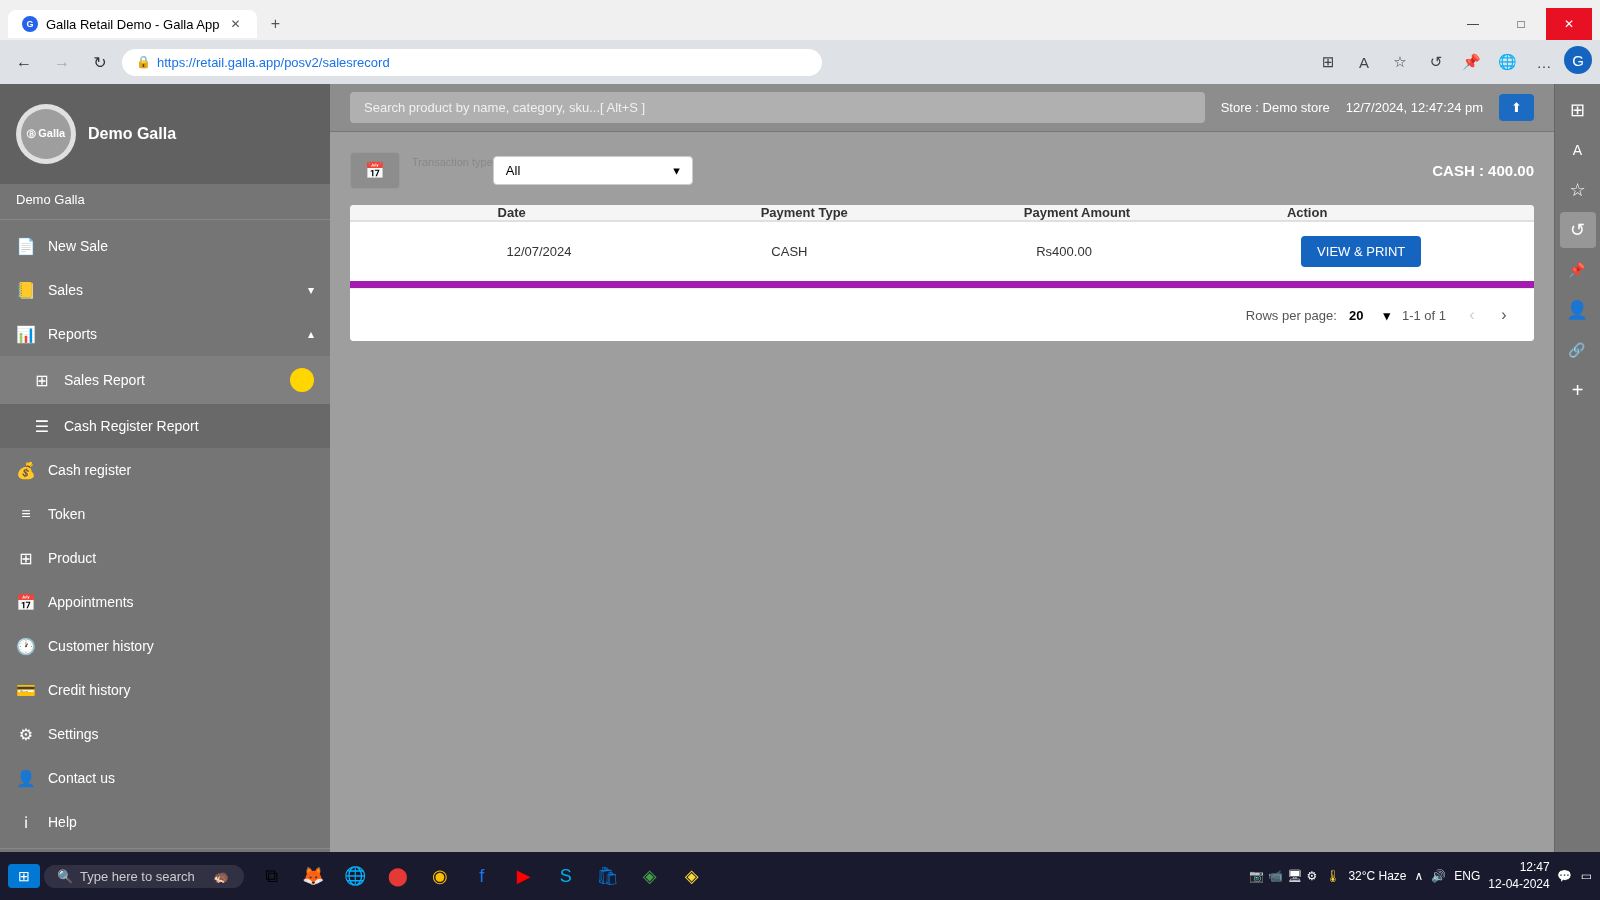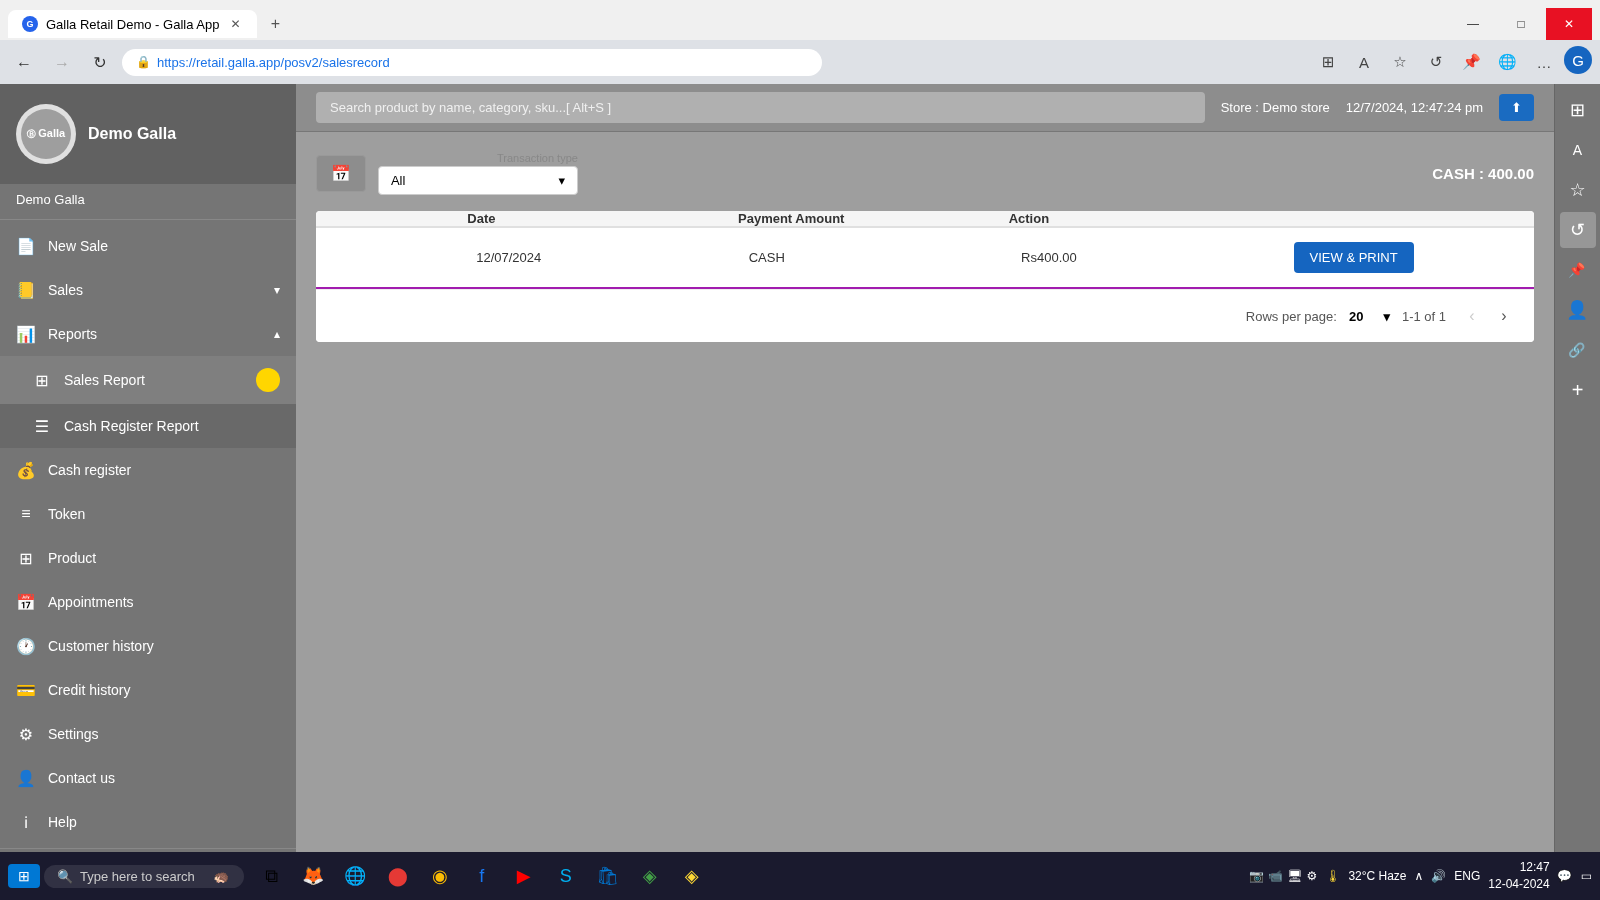--- a/index.html
+++ b/index.html
@@ -19,21 +19,21 @@
     .nav-btn { width: 32px; height: 32px; border-radius: 50%; display:flex; align-items:center; justify-content:center; cursor:pointer; font-size:16px; color:#333; }
     .address-bar { flex: 1; background: white; border-radius: 20px; padding: 6px 14px; font-size: 13px; color: #1a73e8; display:flex; align-items:center; gap: 6px; max-width: 700px; }
     .address-bar .lock-icon { font-size: 12px; color: #555; }
     .toolbar-actions { display: flex; gap: 4px; margin-left: auto; }
     .toolbar-icon-btn { width: 32px; height: 32px; display:flex; align-items:center; justify-content:center; border-radius:50%; cursor:pointer; font-size:15px; color:#444; }
 
     
     .app-container { display: flex; flex: 1; overflow: hidden; }
 
     
-    .sidebar { width: 296px; background: #757575; min-height: 100%; display: flex; flex-direction: column; overflow-y: auto; }
+    .sidebar { width: 330px; background: #757575; min-height: 100%; display: flex; flex-direction: column; overflow-y: auto; }
     .sidebar-header { background: #616161; padding: 20px 16px; display: flex; align-items: center; gap: 12px; }
     .sidebar-logo { width: 60px; height: 60px; border-radius: 50%; background: #e0e0e0; display: flex; align-items: center; justify-content: center; font-size: 11px; font-weight: bold; color: #333; overflow: hidden; }
     .sidebar-logo-inner { background: #9e9e9e; border-radius: 50%; width: 50px; height: 50px; display:flex; align-items:center; justify-content:center; color: white; font-weight: bold; font-size: 13px; }
     .sidebar-company { color: white; font-size: 16px; font-weight: 600; }
     .sidebar-username { color: white; font-size: 13px; padding: 8px 16px 12px; border-bottom: 1px solid #888; }
 
     .sidebar-nav { flex: 1; padding: 4px 0; }
     .nav-item { display: flex; align-items: center; padding: 12px 16px; cursor: pointer; color: white; font-size: 14px; gap: 12px; }
     .nav-item .nav-icon { width: 20px; height: 20px; display: flex; align-items: center; justify-content: center; flex-shrink: 0; font-size: 16px; }
     .nav-item .nav-label { flex: 1; }
@@ -70,21 +70,21 @@
     .calendar-icon { font-size: 16px; }
     .transaction-type-select { background: white; border: 1px solid #ccc; border-radius: 4px; padding: 6px 12px; min-width: 200px; display:flex; align-items:center; justify-content:space-between; cursor:pointer; font-size: 13px; }
     .select-label { font-size: 11px; color: #888; margin-bottom: 2px; }
 
     .cash-total { margin-left: auto; color: white; font-size: 15px; font-weight: 600; }
 
     
     .table-container { background: white; border-radius: 4px; overflow: hidden; }
     .table-header { display: grid; grid-template-columns: 2fr 2fr 2fr 2fr; background: #f5f5f5; border-bottom: 2px solid #e0e0e0; }
     .th { padding: 0 16px; font-weight: 600; font-size: 13px; color: #333; }
-    .table-row-el { display: grid; grid-template-columns: 2fr 2fr 2fr 2fr; border-bottom: 2px solid #a21caf; align-items: center; gap: 16px; }
+    .table-row-el { display: grid; grid-template-columns: 2fr 2fr 2fr 2fr; border-bottom: 7px solid #a21caf; align-items: center; gap: 16px; }
     .td { padding: 14px 16px; font-size: 13px; color: #333; }
     .view-print-btn { background: #1565c0; color: white; border: none; border-radius: 4px; padding: 8px 16px; cursor: pointer; font-size: 13px; }
 
     
     .pagination-row { display: flex; align-items: center; justify-content: flex-end; gap: 12px; padding: 12px 16px; background: white; border-top: 1px solid #eee; }
     .rows-label { font-size: 13px; color: #555; }
     .rows-select { display:flex; align-items:center; gap: 20px; font-size:13px; cursor:pointer;font-weight:bold; }
     .page-info { font-size: 13px; color: #555; }
     .page-nav { display: flex; gap: 4px; }
     .page-nav-btn { width: 28px; height: 28px; display:flex; align-items:center; justify-content:center; cursor:pointer; border-radius:4px; color: #555; font-size: 16px; }
@@ -254,34 +254,35 @@
         </div>
       </div>
     </div>
 
     <div class="content-area">
 
       <div class="filters-row">
         <div class="filter-date-btn">
           <span class="calendar-icon">📅</span>
         </div>
-        <div style="display: flex; flex-direction: column; text-align: right;">
+        <div style="display: flex; flex-direction: row; text-align: right;">
           <span class="select-label">Transaction type</span>
           <div class="transaction-type-select">
             <span>All</span>
             <span>▾</span>
           </div>
         </div>
         <div class="cash-total">CASH : 400.00</div>
       </div>
 
       <div class="table-container">
         <div class="table-header" style="grid-template-columns: 1fr 2fr 2fr 2fr 2fr;">
           <div class="th"></div>
           <div class="th">Date</div>
+          <div class="th">Payment Type</div>
           <div class="th">Payment Amount</div>
           <div class="th">Action</div>
         </div>
 
         <div class="table-row-el" style="grid-template-columns: 1fr 2fr 2fr 2fr 2fr;">
           <div class="td"></div>
           <div class="td">
             <span>12/07/2024</span>
           </div>
           <div class="td">

